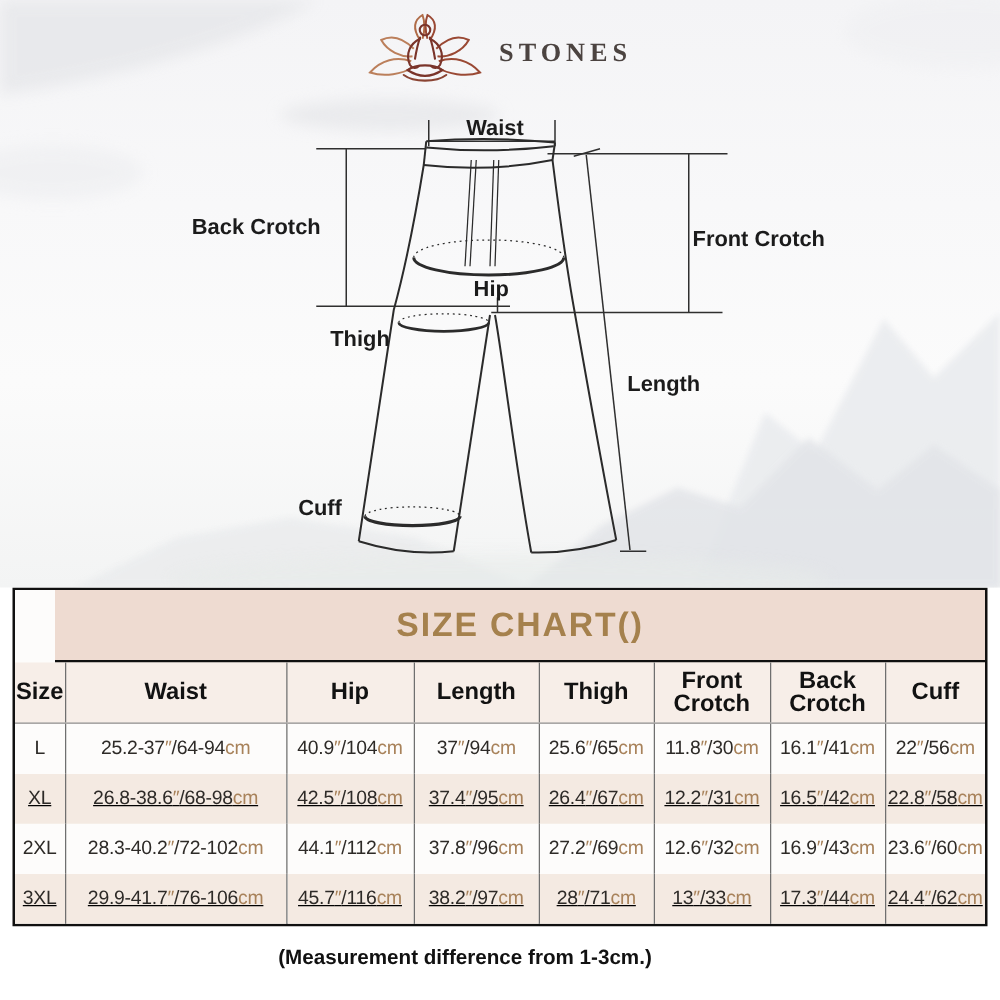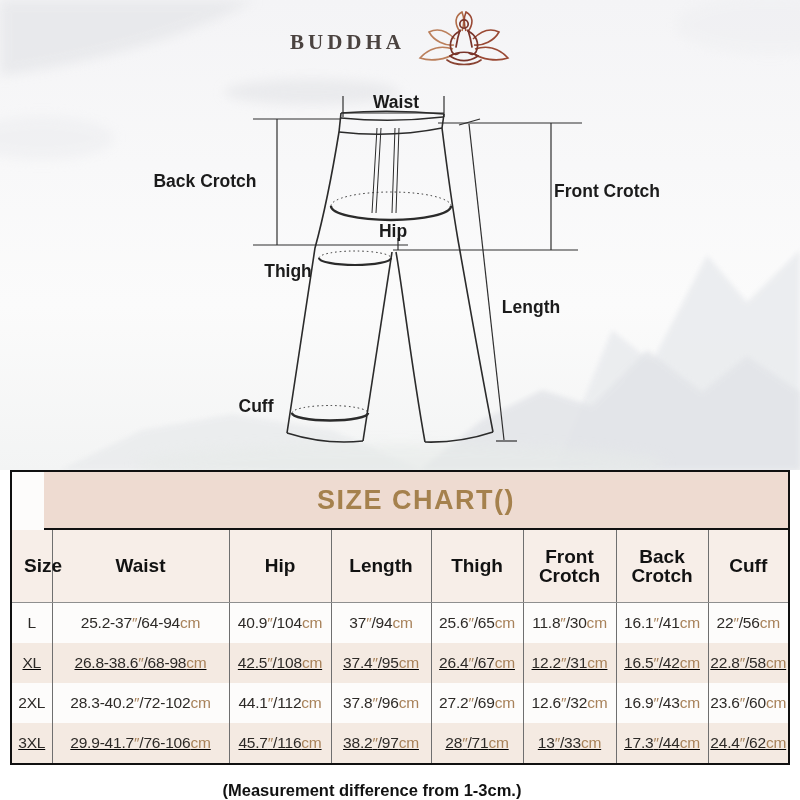--- a/index.html
+++ b/index.html
@@ -21,21 +21,21 @@
 
   
   .table-wrap{margin:0 10px;border:2px solid #101010;background:#fdfcfb;}
   .banner{height:56px;background:#eedbd1;border-bottom:2px solid #101010;
     display:flex;align-items:center;justify-content:center;color:#a5814d;margin-left:32px;}
   .banner .big{font-size:27px;font-weight:bold;letter-spacing:1.5px;}
   .banner .small{font-size:20px;font-weight:bold;letter-spacing:1px;}
 
   table.size-table{width:100%;border-collapse:collapse;table-layout:fixed;}
   table.size-table th{height:48px;background:#f7eee8;border-bottom:1px solid #8f8f8f;
-    font-size:19px;font-weight:bold;color:#121212;line-height:1.02;padding:12px;vertical-align:middle;}
+    font-size:19px;font-weight:bold;color:#121212;line-height:1.02;padding:0;vertical-align:middle;}
   table.size-table td{height:40px;text-align:center;vertical-align:middle;
     font-size:15.5px;color:#2d2a27;letter-spacing:-0.2px;padding:0 1px;white-space:nowrap;overflow:hidden;}
   table.size-table th + th, table.size-table td + td{border-left:1px solid #6f6f6f;}
   tr.row-even{background:#fdfcfb;}
   tr.row-odd{background:#f4eae2;text-decoration:underline;}
   td.size-col{font-size:17px;letter-spacing:0;}
   .unit{color:#a8825a;}
 
   .footer-note{margin-top:16px;text-align:center;padding-right:56px;
     font-size:16.5px;font-weight:bold;color:#111;}
@@ -58,21 +58,20 @@
     <ellipse cx="770" cy="25" rx="95" ry="30" fill="#e9eaed" opacity="0.3" filter="url(#b1)"></ellipse>
     <ellipse cx="312" cy="92" rx="88" ry="13" fill="#e2e3e6" opacity="0.6" filter="url(#b1)"></ellipse>
     <ellipse cx="42" cy="138" rx="72" ry="22" fill="#eaebee" opacity="0.5" filter="url(#b1)"></ellipse>
     <path d="M555,470 L612,330 L652,362 L707,255 L747,302 L800,250 L800,470 Z" fill="#eaecef" opacity="0.9" filter="url(#b2)"></path>
     <path d="M420,470 L482,420 L542,390 L592,406 L647,350 L702,392 L747,356 L800,392 L800,470 Z" fill="#e2e4e8" opacity="0.8" filter="url(#b2)"></path>
     <path d="M60,470 L142,430 L232,414 L332,430 L422,470 Z" fill="#e8eaec" opacity="0.7" filter="url(#b2)"></path>
     <ellipse cx="400" cy="464" rx="265" ry="20" fill="#e7ebe9" opacity="0.6" filter="url(#b1)"></ellipse>
   </svg>
 
   <div class="brand-row">
-    <span class="brand-word">BUDDHA</span>
     <svg class="lotus" viewBox="0 0 90 62" fill="none">
 
       <g stroke-width="1.6" fill="none">
         <path d="M41,21 C35,12 36,5 43,1 C45,6 45,14 43,20" stroke="#b06c48"></path>
         <path d="M49,21 C55,12 54,5 47,1 C45,6 45,14 47,20" stroke="#9a4934"></path>
         <path d="M36,28 C27,19 18,17 10,21 C15,30 26,35 35,34" stroke="#bb7f5b"></path>
         <path d="M54,28 C63,19 72,17 80,21 C75,30 64,35 55,34" stroke="#9a4934"></path>
         <path d="M34,38 C22,34 10,37 1,47 C13,51 27,48 35,43" stroke="#bb7f5b"></path>
         <path d="M56,38 C68,34 80,37 89,47 C77,51 63,48 55,43" stroke="#9a4934"></path>
       </g>
@@ -81,20 +80,21 @@
         <circle cx="45" cy="13" r="4.2"></circle>
         <path d="M41,19 C39,25 38,30 37,36"></path>
         <path d="M49,19 C51,25 52,30 53,36"></path>
         <path d="M41,20 C33,24 29,32 33,41 C35,44 38,44 40,42"></path>
         <path d="M49,20 C57,24 61,32 57,41 C55,44 52,44 50,42"></path>
         <path d="M31,45 C38,40 52,40 59,45"></path>
         <path d="M31,45 C40,51 50,51 59,45"></path>
         <path d="M28,49 C36,55 54,55 62,49" stroke="#8a4433"></path>
       </g>
     </svg>
+    <span class="brand-word">STONES</span>
   </div>
 
   <svg class="diagram-svg" viewBox="0 0 800 390">
 
     <g stroke="#2f2f2f" stroke-width="1.2" fill="none">
       <line x1="343" y1="16" x2="343" y2="37"></line>
       <line x1="444" y1="16" x2="444" y2="37"></line>
       <line x1="343" y1="33" x2="444" y2="33"></line>
       <line x1="253" y1="39" x2="341" y2="39"></line>
       <line x1="277" y1="39" x2="277" y2="165"></line>

